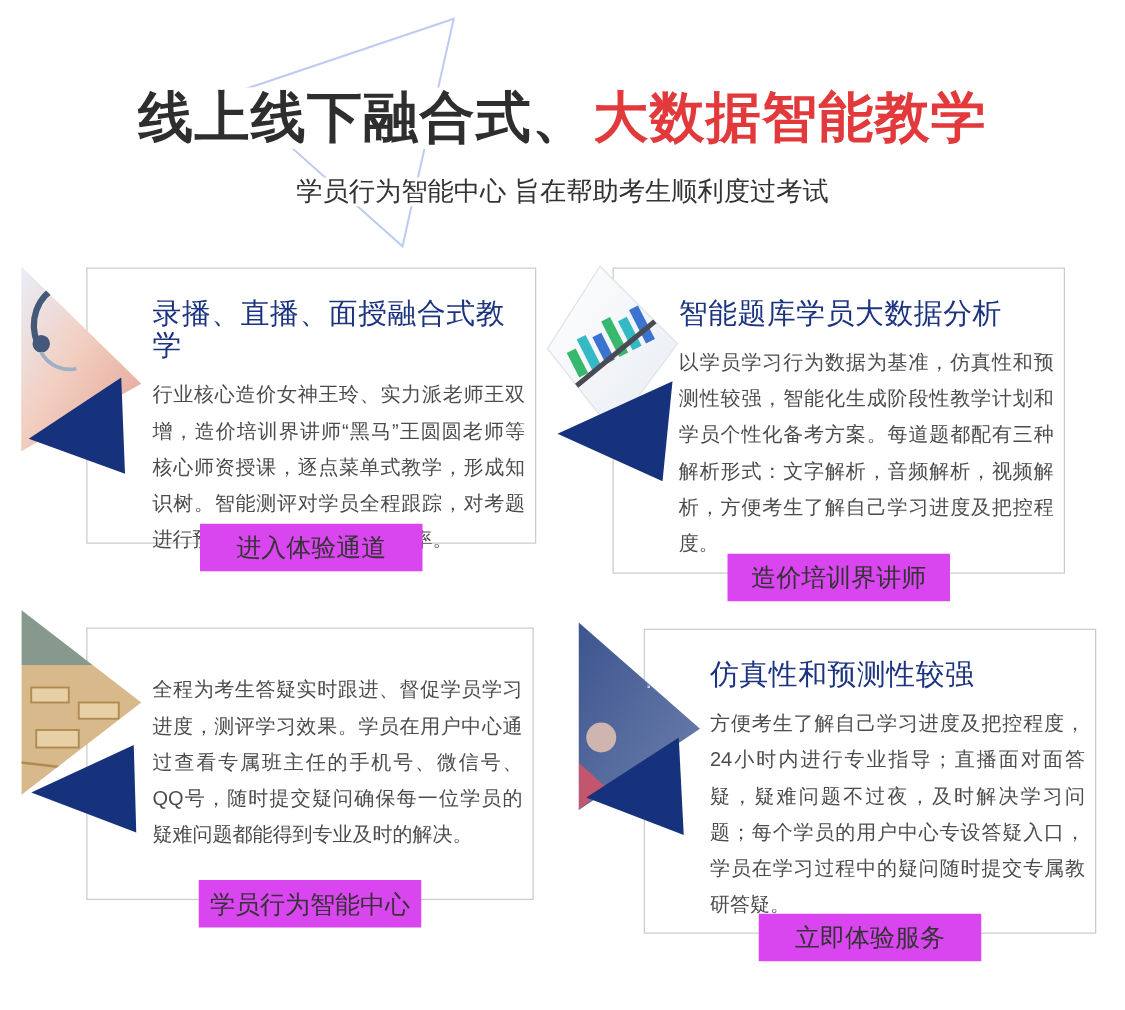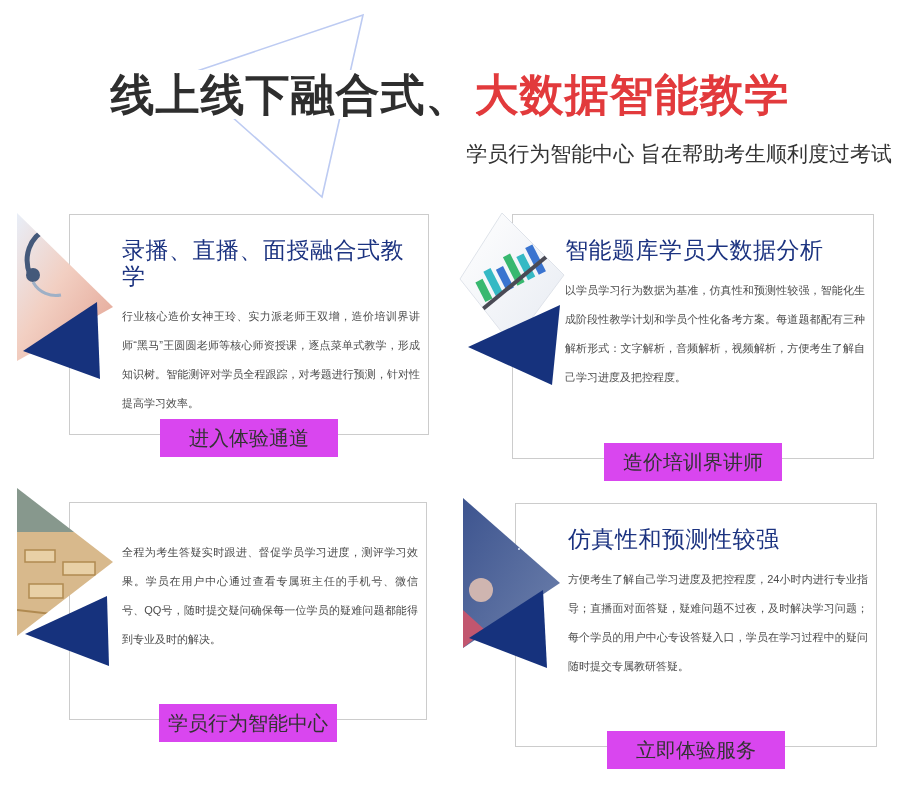--- a/index.html
+++ b/index.html
@@ -19,45 +19,45 @@
   .hero-title{
     position:absolute;top:68px;left:0;width:100%;
     margin:0;text-align:center;
     font-size:44px;line-height:54px;font-weight:bold;
     letter-spacing:1px;z-index:2;
   }
   .hero-title .t-black{color:#2e2e2e;background:#fff;padding:0 2px;}
   .hero-title .t-red{color:#e23a3c;background:#fff;padding:0 2px;}
   .hero-subtitle{
     position:absolute;top:140px;left:0;width:100%;
-    margin:0;text-align:right;
+    margin:0;text-align:center;
     font-size:21px;line-height:27px;color:#333;z-index:2;
   }
   .hero-subtitle span{background:#fff;padding:0 8px;}
   
   .card{
     position:absolute;
     background:#fff;
     border:1px solid #cccccc;
     box-sizing:border-box;
     padding:22px 8px 0 52px;
     z-index:2;
   }
   .card1{left:69px;top:214px;width:360px;height:221px;}
-  .card2{left:512px;top:214px;width:362px;height:245px;}
+  .card2{left:490px;top:214px;width:362px;height:245px;}
   .card3{left:69px;top:502px;width:358px;height:218px;}
   .card4{left:515px;top:503px;width:362px;height:244px;}
   .card h2{
     margin:0;
     font-size:23px;line-height:26px;font-weight:normal;
     color:#1c3380;letter-spacing:0.5px;
   }
   .card .desc{
     margin:13px 0 0;
-    font-size:11px;line-height:29px;
+    font-size:16px;line-height:29px;
     color:#4c4c4c;text-align:justify;
   }
   .cta{
     position:absolute;bottom:-23px;left:50%;
     transform:translateX(-50%);
     width:178px;height:38px;
     background:#d946ef;border:none;
     font-size:20px;color:#333;
     font-family:inherit;
     cursor:pointer;z-index:4;

